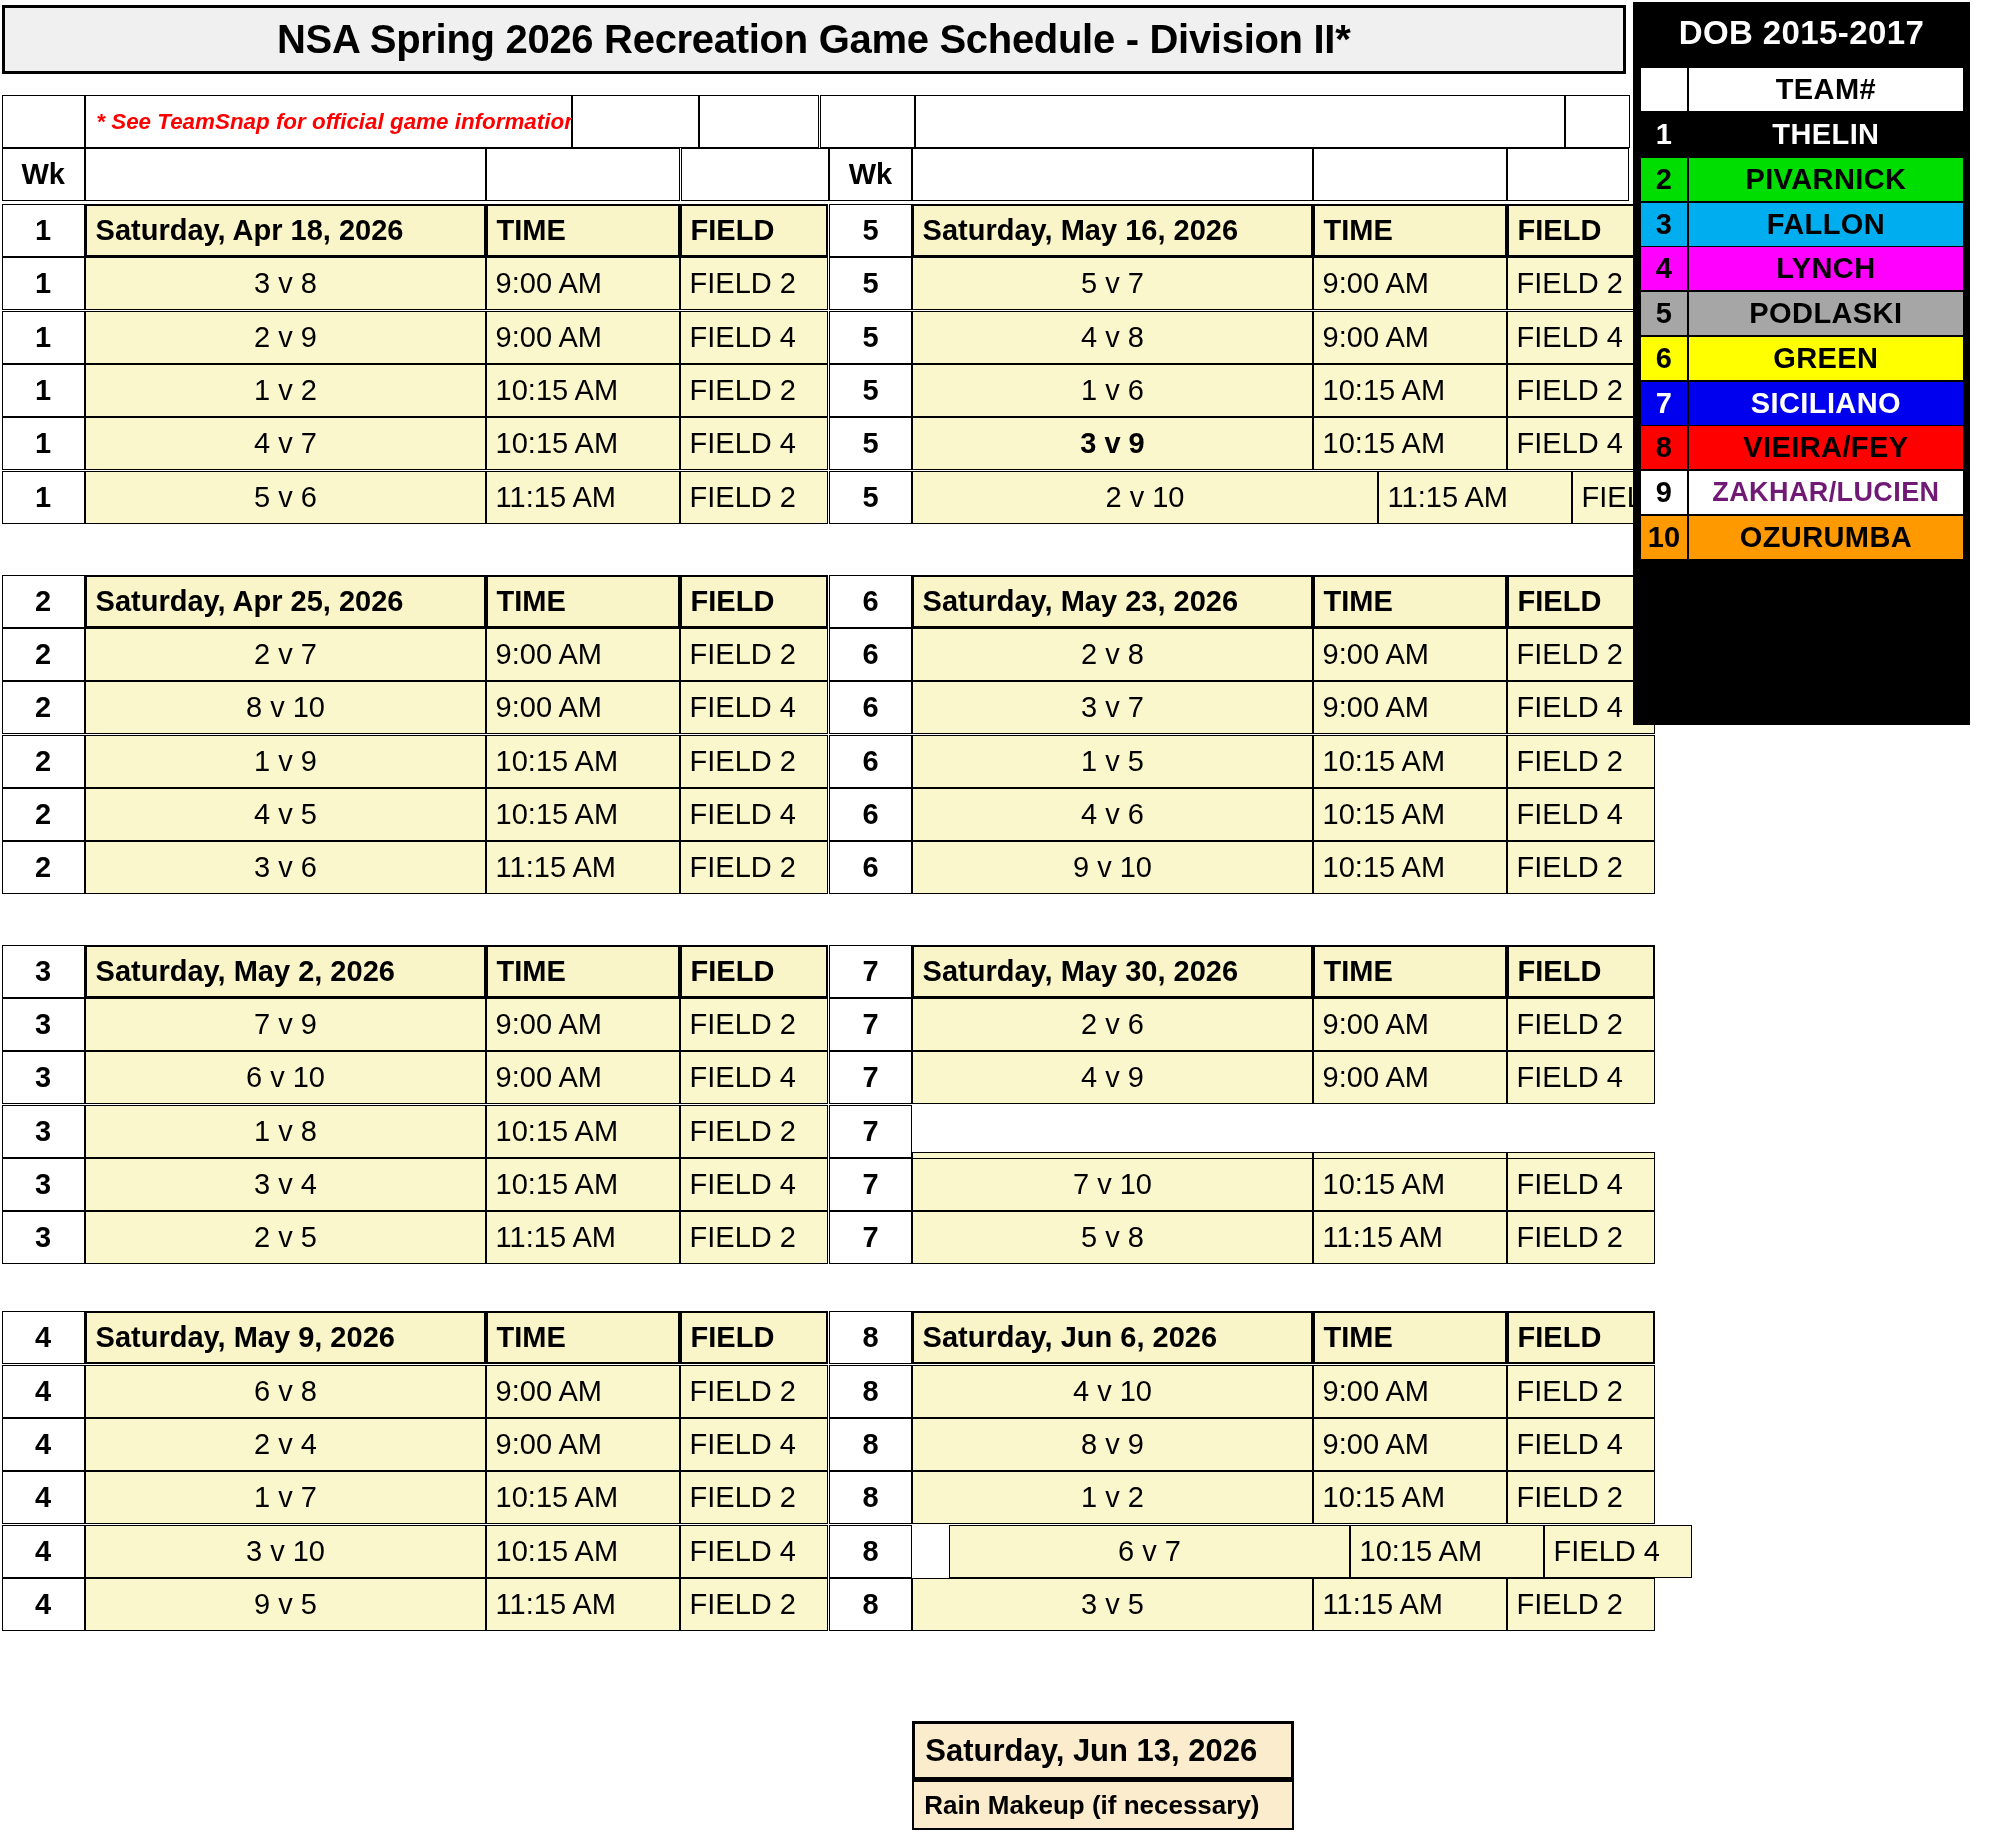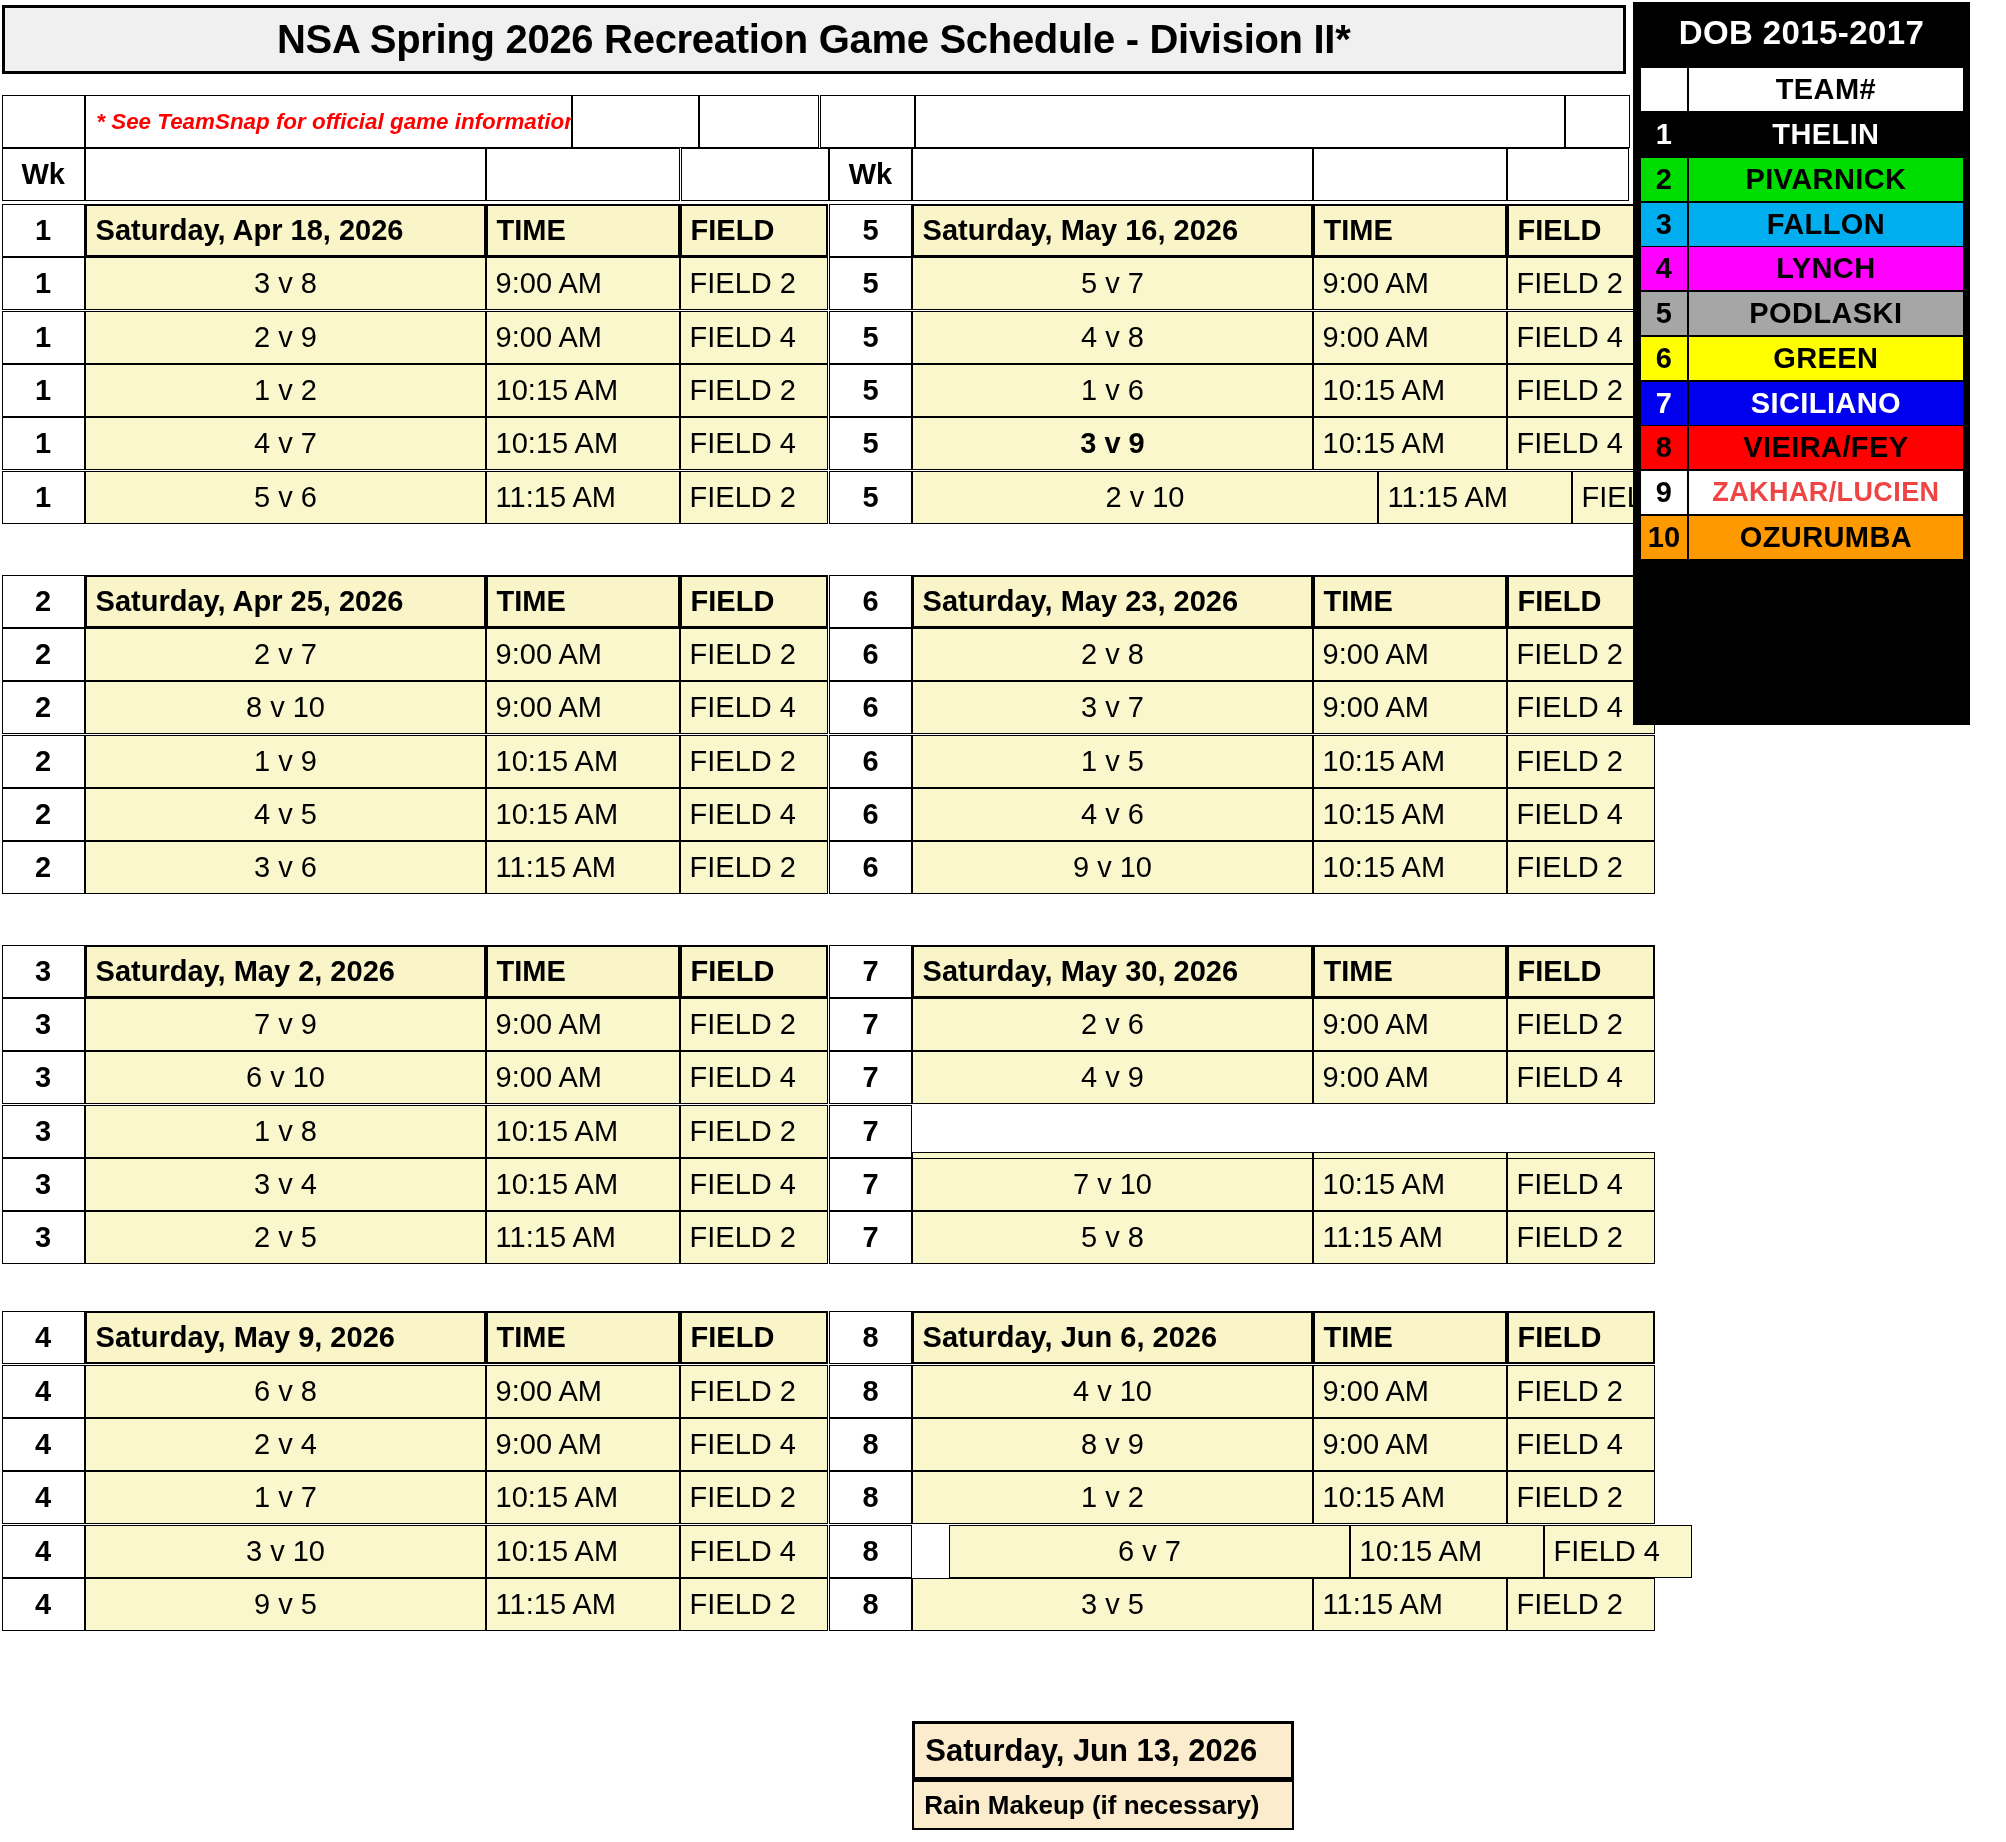--- a/index.html
+++ b/index.html
@@ -456,21 +456,21 @@
         <div class="lgRow" style="top: 379px;">
           <div class="lgNum" style="background: rgb(0, 0, 238); color: rgb(255, 255, 255);">7</div>
           <div class="lgName" style="background: rgb(0, 0, 238); color: rgb(255, 255, 255);">SICILIANO</div>
         </div>
         <div class="lgRow" style="top: 423px;">
           <div class="lgNum" style="background: rgb(255, 0, 0); color: rgb(0, 0, 0);">8</div>
           <div class="lgName" style="background: rgb(255, 0, 0); color: rgb(0, 0, 0);">VIEIRA/FEY</div>
         </div>
         <div class="lgRow" style="top: 468px;">
           <div class="lgNum" style="background: rgb(255, 255, 255); color: rgb(0, 0, 0);">9</div>
-          <div class="lgName" style="background: rgb(255, 255, 255); color: #ef4444; font-size: 27px;">ZAKHAR/LUCIEN</div>
+          <div class="lgName" style="background: rgb(255, 255, 255); color: #701a75; font-size: 27px;">ZAKHAR/LUCIEN</div>
         </div>
         <div class="lgRow" style="top: 513px;">
           <div class="lgNum" style="background: rgb(255, 153, 0); color: rgb(0, 0, 0);">10</div>
           <div class="lgName" style="background: rgb(255, 153, 0); color: rgb(0, 0, 0);">OZURUMBA</div>
         </div>
       </div>
   </div>
 
   <div id="rain">
     <div id="rainDate">Saturday, Jun 13, 2026</div>

